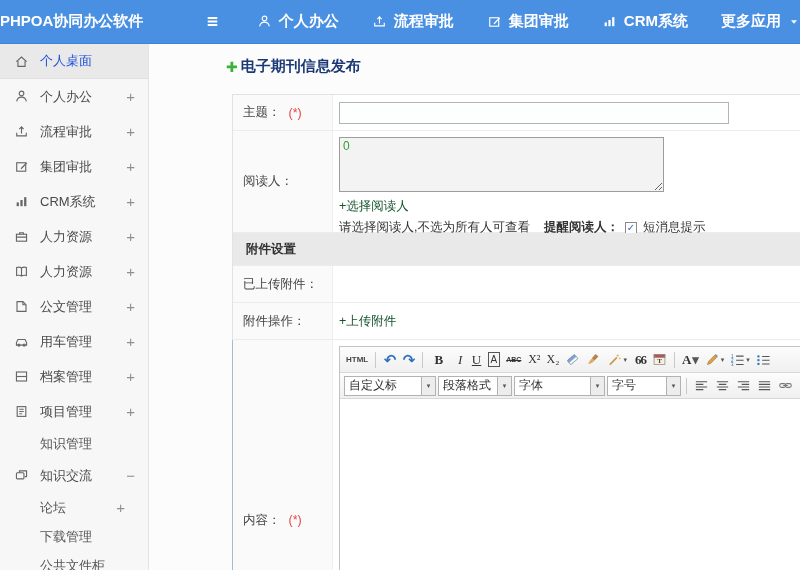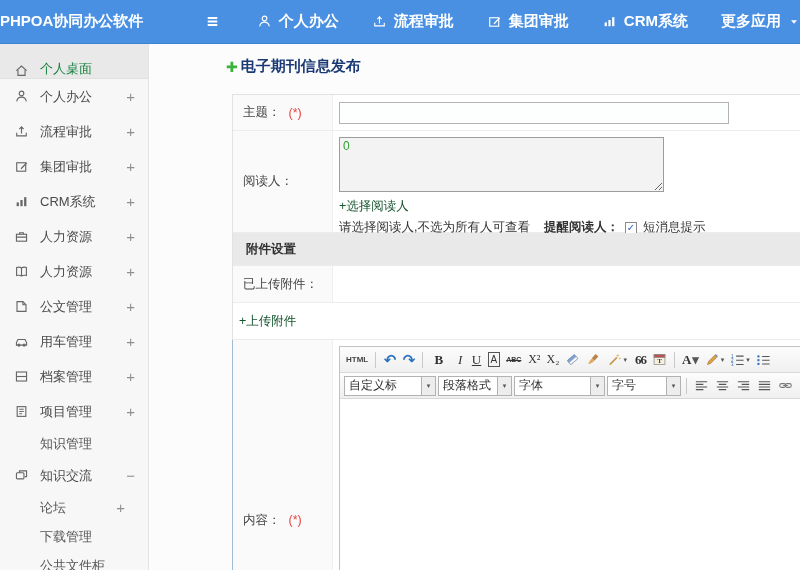--- a/index.html
+++ b/index.html
@@ -14,21 +14,21 @@
   .hamburger { margin-left:56px; display:flex; align-items:center; cursor:pointer; }
   .nav-items { display:flex; align-items:center; gap:33px; margin-left:36px; font-size:15px; font-weight:bold; }
   .nav-item { display:flex; align-items:center; gap:7px; cursor:pointer; white-space:nowrap; }
   .nav-item svg, .hamburger svg { display:block; }
 
   
   .layout { position:absolute; top:44px; left:0; width:800px; height:526px; display:flex; }
   .sidebar { width:149px; background:#f7f7f7; border-right:1px solid #e3e3e3; overflow:hidden; flex:none; }
   .side-item { height:35px; display:flex; align-items:center; gap:10px;
     padding:0 13px 0 14px; font-size:13px; color:#4a4a4a; cursor:pointer; white-space:nowrap; }
-  .side-item.active { background:#e9e9e9; border-bottom:1px solid #e0e0e0; color:#15803d;align-items:flex-end; }
+  .side-item.active { background:#e9e9e9; border-bottom:1px solid #e0e0e0; color:#1d4ed8; }
   .side-item .sicon { width:16px; display:flex; color:#666; }
   .side-item .expand { margin-left:auto; color:#8f8f8f; font-size:15px; font-weight:300; }
   .side-item.sub { height:29px; padding-left:40px; color:#555; }
   .side-item.sub .expand { margin-right:10px; }
 
   .main { flex:1; position:relative; background:#fcfcfc; overflow:hidden; }
 
   
   .page-title { margin:13px 0 0 77px; display:flex; align-items:center; gap:3px; }
   .plus-icon { color:#3cb23c; font-size:14px; font-weight:bold; line-height:1; }
@@ -331,20 +331,23 @@
       </div>
 
       <div class="frow row-uploaded">
         <div class="fl">
           <span>已上传附件：</span>
         </div>
         <div class="fv"></div>
       </div>
 
       <div class="frow row-ops">
+        <div class="fl">
+          <span>附件操作：</span>
+        </div>
         <div class="fv">
           <a class="blue-link">+上传附件</a>
         </div>
       </div>
 
       <div class="frow row-content">
         <div class="fl">
           <span>内容：</span>
           <span class="req">(*)</span>
         </div>

